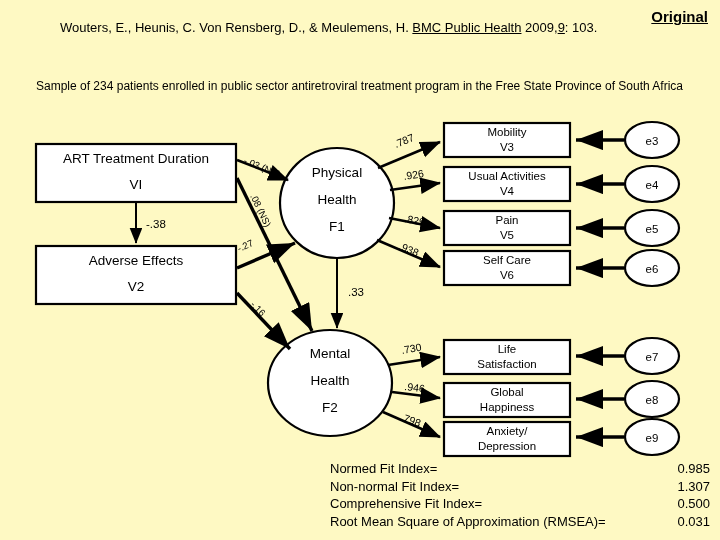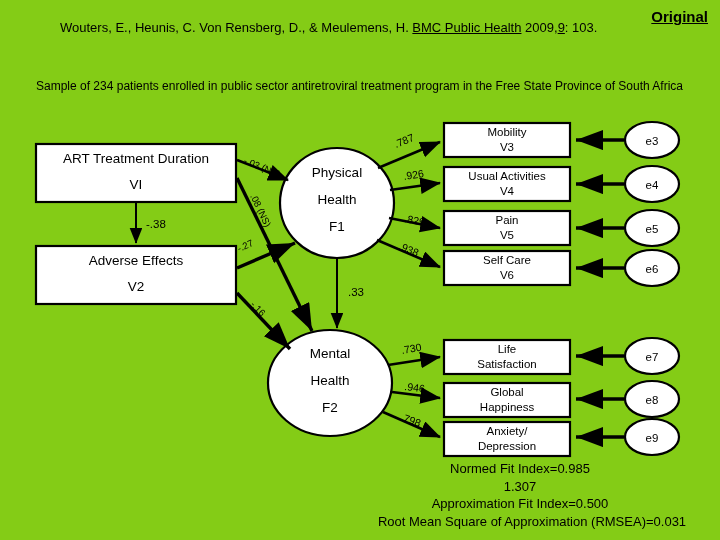--- a/index.html
+++ b/index.html
@@ -1,18 +1,18 @@
 <!DOCTYPE html>
 <html><head>
 <meta charset="utf-8">
 <style>
   html,body{margin:0;padding:0;background:#ffffff;}
   body{width:720px;height:540px;overflow:hidden;
        font-family:"Liberation Sans","DejaVu Sans",sans-serif;color:#000;}
-  #page{position:relative;width:720px;height:540px;background:#84cc16;}
+  #page{position:relative;width:720px;height:540px;background:#fef9c3;}
 
   .hdr-right{position:absolute;right:12px;top:8px;font-size:15px;font-weight:bold;
              text-decoration:underline;letter-spacing:0px;}
   .citation{position:absolute;left:36px;top:18px;width:600px;font-size:13px;line-height:20px;margin-left:24px;}
   .cite-journal{text-decoration:underline;}
   .cite-vol{text-decoration:underline;font-style:normal;}
   .sample{position:absolute;left:36px;top:76px;width:650px;font-size:12px;line-height:20px;}
 
   svg{position:absolute;left:0;top:0;width:720px;height:540px;}
   .bx{fill:#fff;stroke:#000;stroke-width:2.2;}
@@ -22,23 +22,23 @@
   .med{stroke-width:2.6;}
   .thin{stroke-width:2.0;}
   text{font-family:"Liberation Sans","DejaVu Sans",sans-serif;fill:#000;}
   .t14{font-size:13.5px;}
   .t12{font-size:11.5px;}
   .t11{font-size:10.5px;}
   .t10{font-size:9.5px;}
   .ctr{text-anchor:middle;}
 
   .fit{position:absolute;left:330px;top:460px;width:380px;font-size:13px;line-height:17.5px;}
-  .fit .row{display:flex;justify-content:center;}
-  .fit .row.wide .lab{white-space:nowrap;margin-left:24px;}
-  .fit .val{}
+  .fit .row{display:flex;justify-content:space-between;}
+  .fit .row.wide .lab{white-space:nowrap;}
+  .fit .val{margin-left:10px;}
 </style>
 </head>
 <body>
 
 <div id="page">
 
   <div class="hdr-right">Original</div>
 
   <div class="citation">
     <span>Wouters, E., Heunis, C. Von Rensberg, D., &amp; Meulemens, H. </span><span class="cite-journal">BMC Public Health</span><span> 2009,</span><span class="cite-vol">9</span><span>: 103.</span>
@@ -162,24 +162,25 @@
     <text class="t12 ctr" x="652" y="442">e9</text>
     <line class="ln thick" x1="624" y1="437" x2="576" y2="437" marker-end="url(#ahs)"></line>
   </svg>
 
   <div class="fit">
     <div class="row">
       <span class="lab">Normed Fit Index=</span>
       <span class="val">0.985</span>
     </div>
     <div class="row">
+      <span class="lab">Non-normal Fit Index=</span>
       <span class="val">1.307</span>
     </div>
     <div class="row">
-      <span class="lab">Approximation Fit Index=</span>
+      <span class="lab">Comprehensive Fit Index=</span>
       <span class="val">0.500</span>
     </div>
     <div class="row wide">
       <span class="lab">Root Mean Square of Approximation (RMSEA)=</span>
       <span class="val">0.031</span>
     </div>
   </div>
 
 </div>
 

